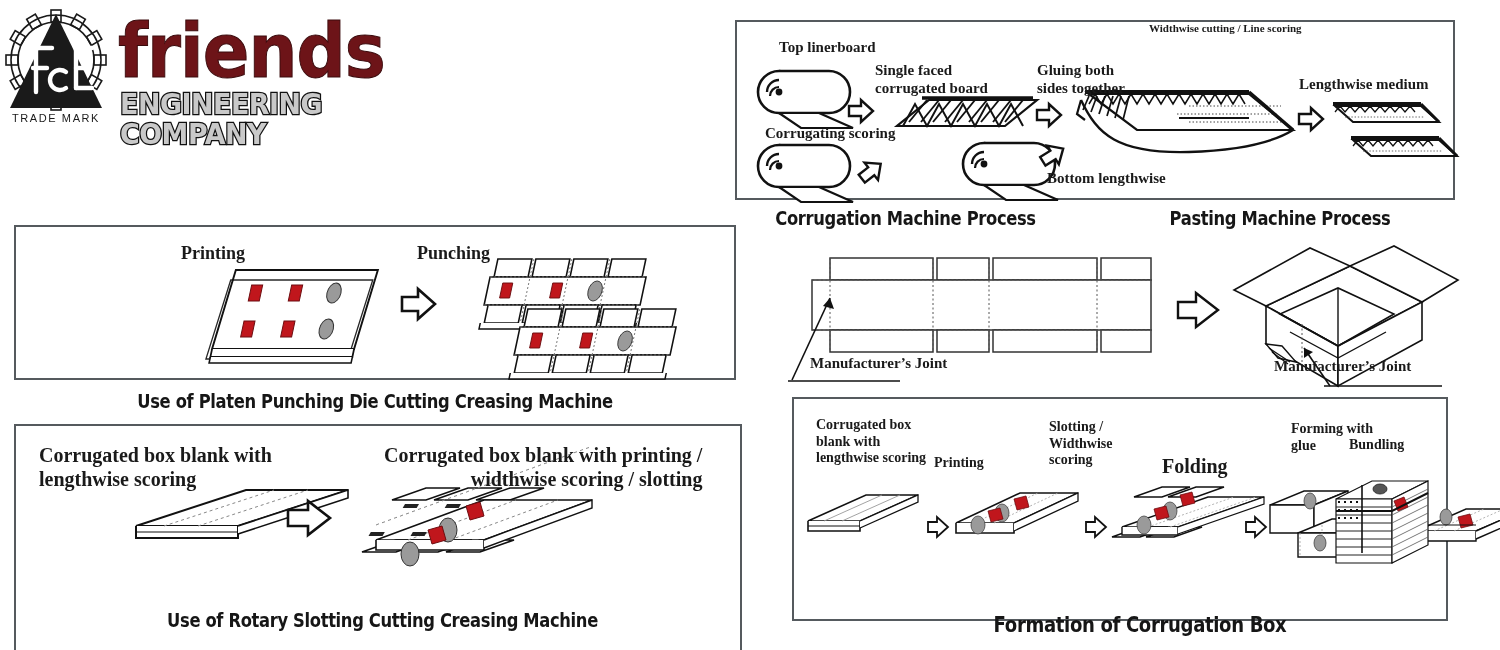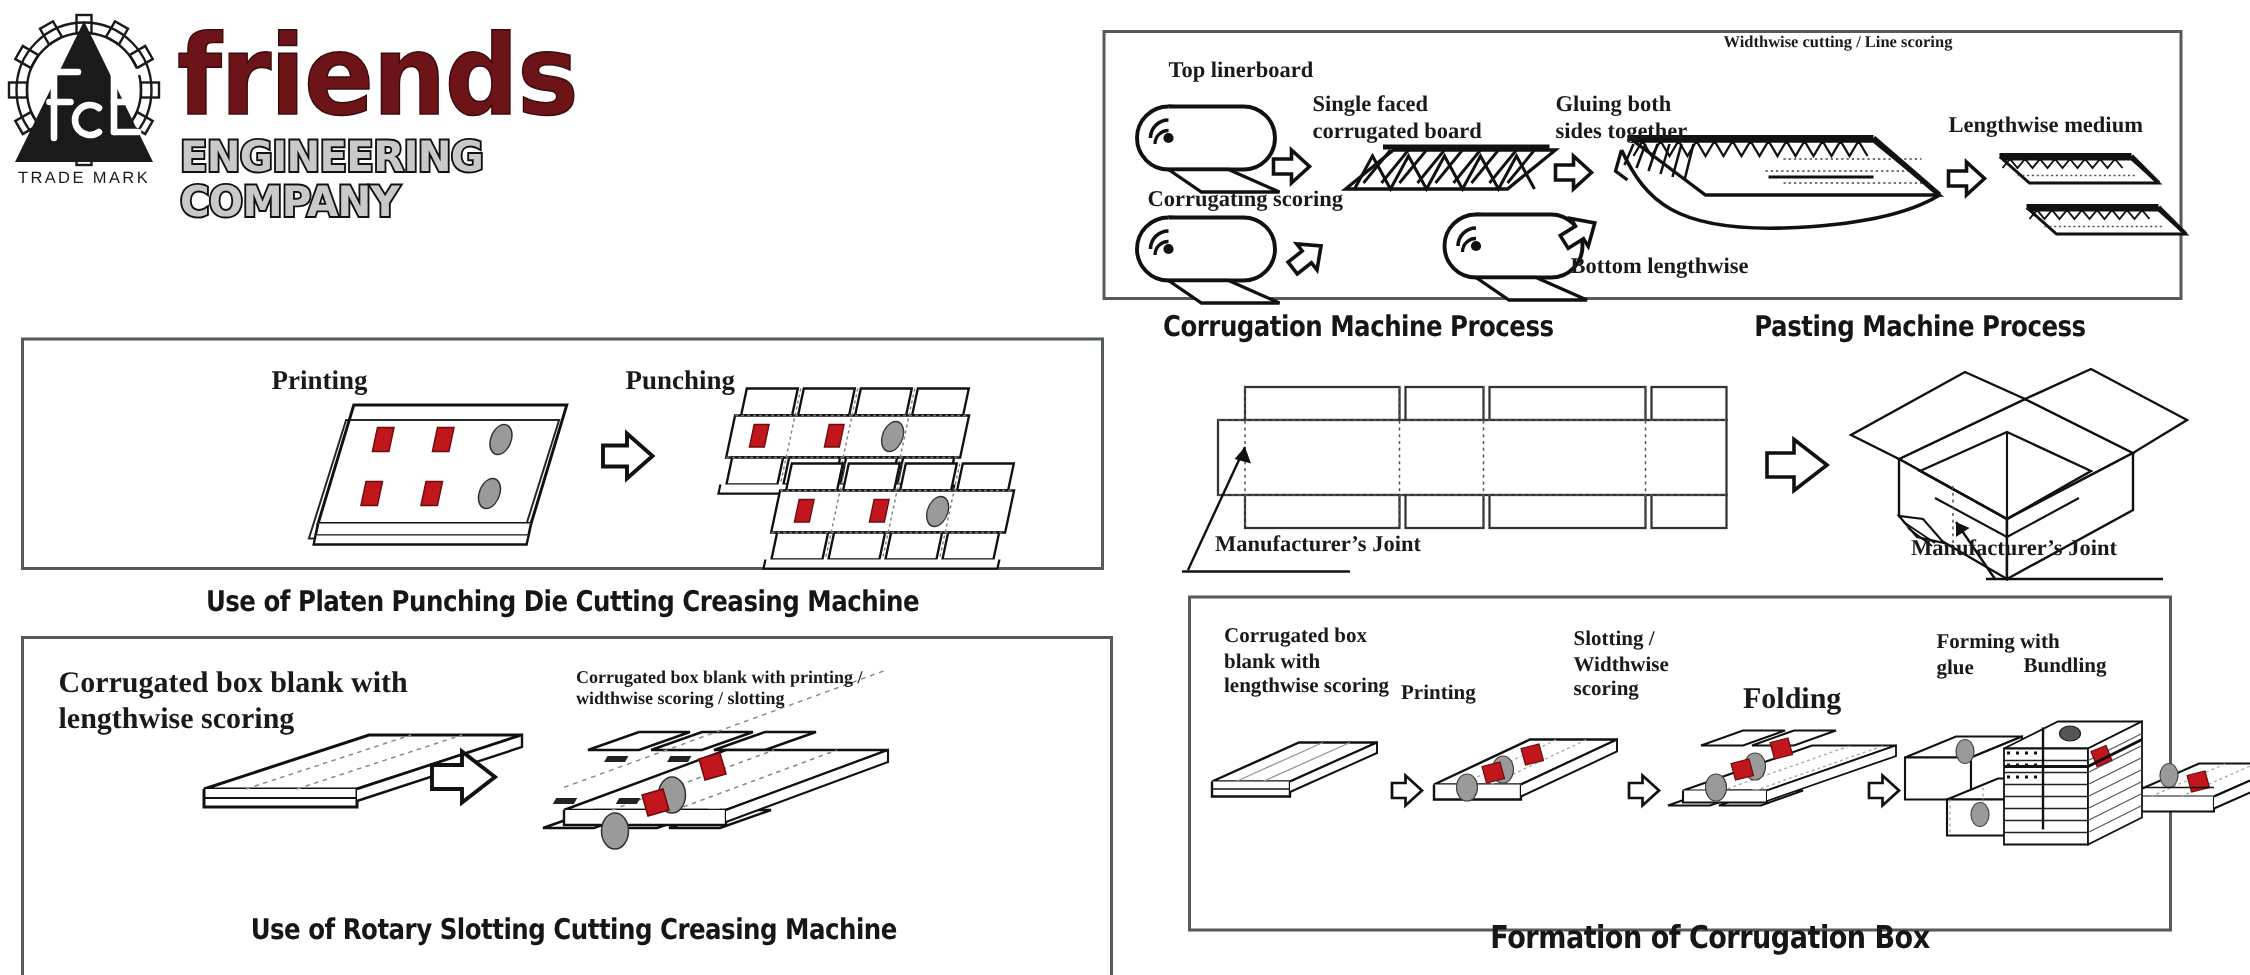--- a/index.html
+++ b/index.html
@@ -375,21 +375,21 @@
 
       <polygon points="104,28 118,24 122,38 108,42" fill="#c0161c" stroke="#6d0d10" stroke-width="1"></polygon>
       <ellipse cx="86" cy="52" rx="9" ry="12" fill="#9a9a9a" stroke="#333" stroke-width="1"></ellipse>
       <polygon points="66,52 80,48 84,62 70,66" fill="#c0161c" stroke="#6d0d10" stroke-width="1"></polygon>
       <ellipse cx="48" cy="76" rx="9" ry="12" fill="#9a9a9a" stroke="#333" stroke-width="1"></ellipse>
     </g>
   </svg>
 
   <div class="lbl" style="left:23px;top:18px;font-size:20px;">Corrugated box blank with
 lengthwise scoring</div>
-  <div class="lbl" style="left:368px;top:18px;font-size:12px;">Corrugated box blank with printing /
+  <div class="lbl" style="left:368px;top:18px;font-size:20px;text-align:right;">Corrugated box blank with printing /
 widthwise scoring / slotting</div>
 </div>
 
 <div class="caption" style="left:90px;top:609px;width:585px;font-size:19px;">Use of Rotary Slotting Cutting Creasing Machine</div>
 
 <div class="abs" id="panel-boxblank" style="left:782px;top:240px;width:678px;height:150px;">
   <svg width="678" height="150" viewBox="0 0 678 150">
 
     <g fill="#fff" stroke="#333" stroke-width="1.5">
       <rect x="48" y="18" width="103" height="22"></rect>

